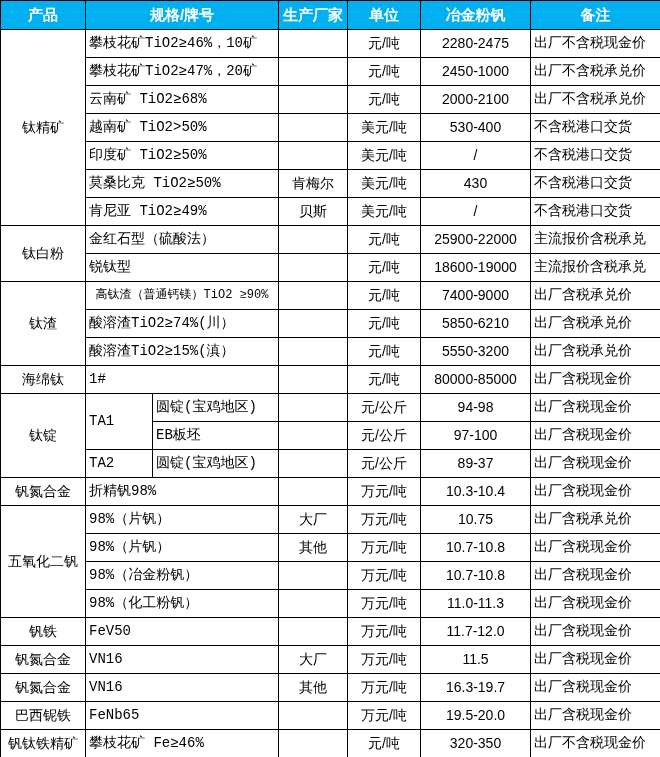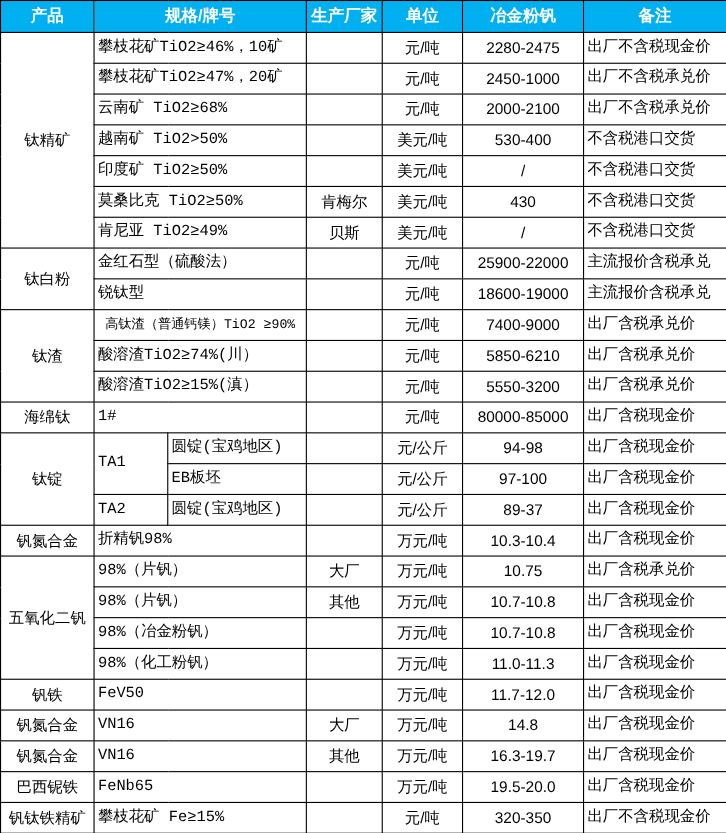--- a/index.html
+++ b/index.html
@@ -208,42 +208,42 @@
       <td class="c"></td>
       <td class="c">万元/吨</td>
       <td class="c">11.7-12.0</td>
       <td class="l">出厂含税现金价</td>
     </tr>
     <tr>
       <td class="c">钒氮合金</td>
       <td colspan="2" class="l">VN16</td>
       <td class="c">大厂</td>
       <td class="c">万元/吨</td>
-      <td class="c">14.8</td>
+      <td class="c">11.5</td>
       <td class="l">出厂含税现金价</td>
     </tr>
     <tr>
       <td class="c">钒氮合金</td>
       <td colspan="2" class="l">VN16</td>
       <td class="c">其他</td>
       <td class="c">万元/吨</td>
       <td class="c">16.3-19.7</td>
       <td class="l">出厂含税现金价</td>
     </tr>
     <tr>
       <td class="c">巴西铌铁</td>
       <td colspan="2" class="l">FeNb65</td>
       <td class="c"></td>
       <td class="c">万元/吨</td>
       <td class="c">19.5-20.0</td>
       <td class="l">出厂含税现金价</td>
     </tr>
     <tr>
       <td class="c">钒钛铁精矿</td>
-      <td colspan="2" class="l">攀枝花矿 Fe≥15%</td>
+      <td colspan="2" class="l">攀枝花矿 Fe≥46%</td>
       <td class="c"></td>
       <td class="c">元/吨</td>
       <td class="c">320-350</td>
       <td class="l">出厂不含税现金价</td>
     </tr>
   </tbody>
 </table>
 </div>
 
 </body></html>

